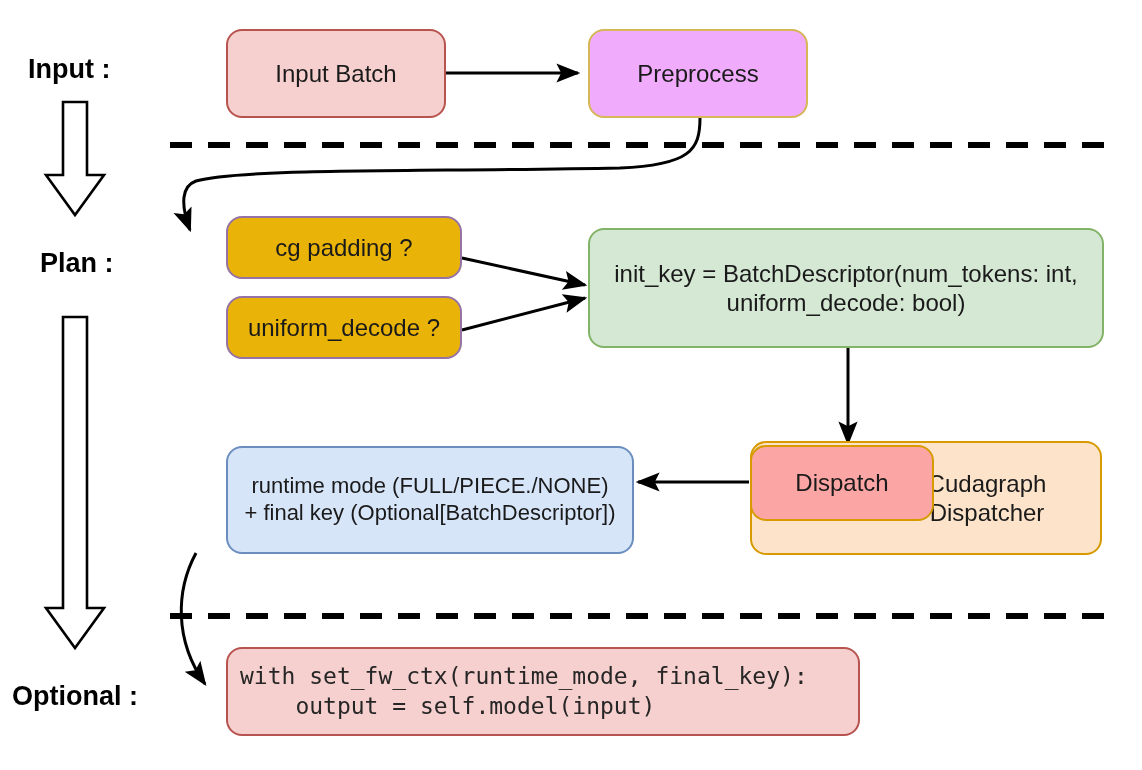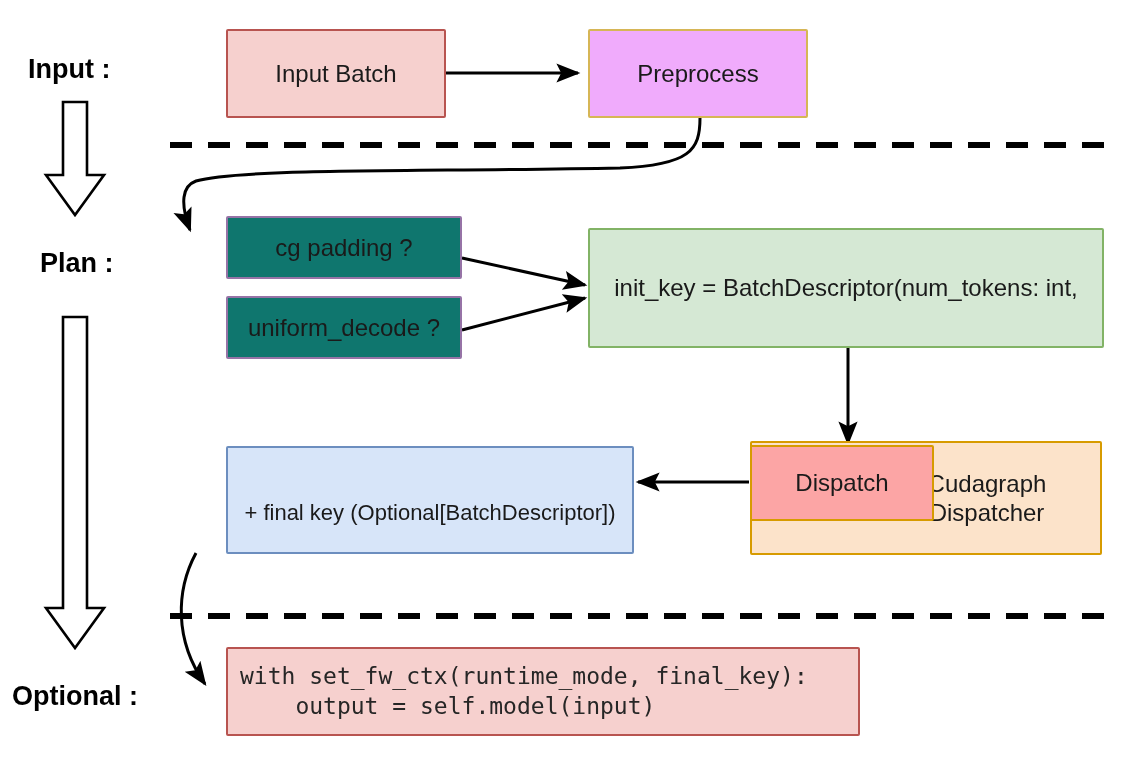--- a/index.html
+++ b/index.html
@@ -29,36 +29,36 @@
     font-weight: bold;
     font-size: 27px;
     color: #000000;
     white-space: nowrap;
     letter-spacing: 0px;
     margin-top: 12px;
   }
   .node {
     position: absolute;
     box-sizing: border-box;
-    border-radius: 2px;
+    border-radius: 16px;
     border: 2px solid #7f1d1d;
     display: flex;
     align-items: center;
     justify-content: center;
     text-align: center;
     font-family: "Liberation Sans", sans-serif;
     font-size: 24px;
     color: #1a1a1a;
     line-height: 1.22;
     padding: 4px 10px;
   }
   .node .txt { display: block; width: 100%; }
   .node-pink   { background: #f6d0ce; border-color: #b85450; }
   .node-yellow { background: #f0abfc; border-color: #d6b656; }
-  .node-purple { background: #0f766e; border-color: #9673a6; }
+  .node-purple { background: #eab308; border-color: #9673a6; }
   .node-green  { background: #d5e8d4; border-color: #82b366; }
   .node-blue   { background: #d7e5f9; border-color: #6c8ebf; }
   .node-orange-outer { background: #fce3ca; border-color: #d79b00; }
   .node-orange-inner { background: #fca5a5; border-color: #d79b00; }
   .node-code {
     font-family: "DejaVu Sans Mono", "Liberation Mono", monospace;
     font-size: 23px;
     color: #262626;
     text-align: left;
     justify-content: flex-start;
@@ -118,34 +118,35 @@
     <span class="txt">cg padding ?</span>
   </div>
 
   <div class="node node-purple" style="left:226px; top:296px; width:236px; height:63px;">
     <span class="txt">uniform_decode ?</span>
   </div>
 
   <div class="node node-green" style="left:588px; top:228px; width:516px; height:120px;">
     <span class="txt">
       <span>init_key = BatchDescriptor(num_tokens: int,</span><br>
+      <span>uniform_decode: bool)</span>
     </span>
   </div>
 
   <div class="node node-orange-outer" style="left:750px; top:441px; width:352px; height:114px; align-items:center; justify-content:flex-end; padding-right:18px;">
     <span class="txt" style="width:auto; max-width:190px;">Cudagraph Dispatcher</span>
   </div>
 
   <div class="node node-orange-inner" style="left:750px; top:445px; width:184px; height:76px;">
     <span class="txt">Dispatch</span>
   </div>
 
   <div class="node node-blue" style="left:226px; top:446px; width:408px; height:108px; font-size:22px;">
     <span class="txt">
-      <br>
+      <span>runtime mode (FULL/PIECE./NONE)</span><br>
       <span>+ final key (Optional[BatchDescriptor])</span>
     </span>
   </div>
 
   <div class="node node-pink node-code" style="left:226px; top:647px; width:634px; height:89px;">
     <span class="txt"><span>with set_fw_ctx(runtime_mode, final_key):</span><br><span>    output = self.model(input)</span></span>
   </div>
 
 </div>
 

